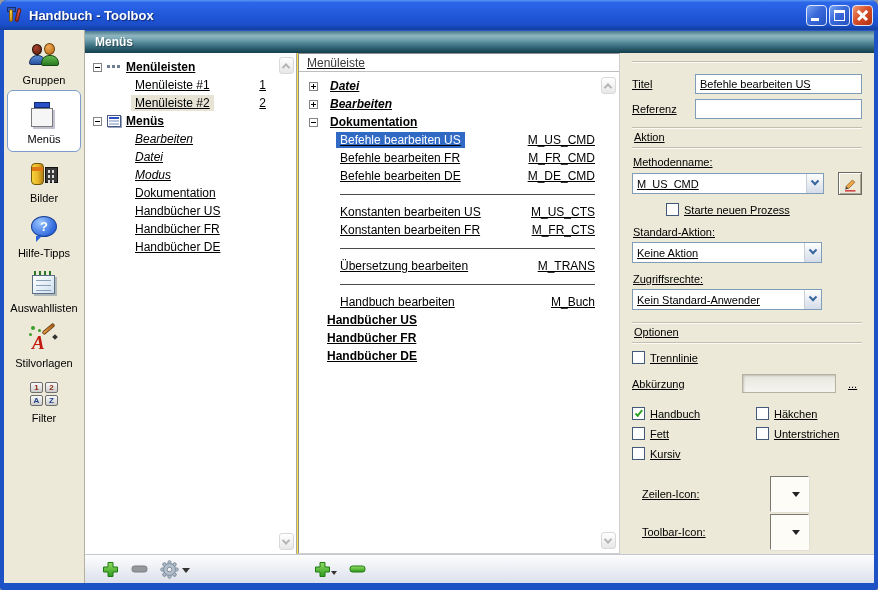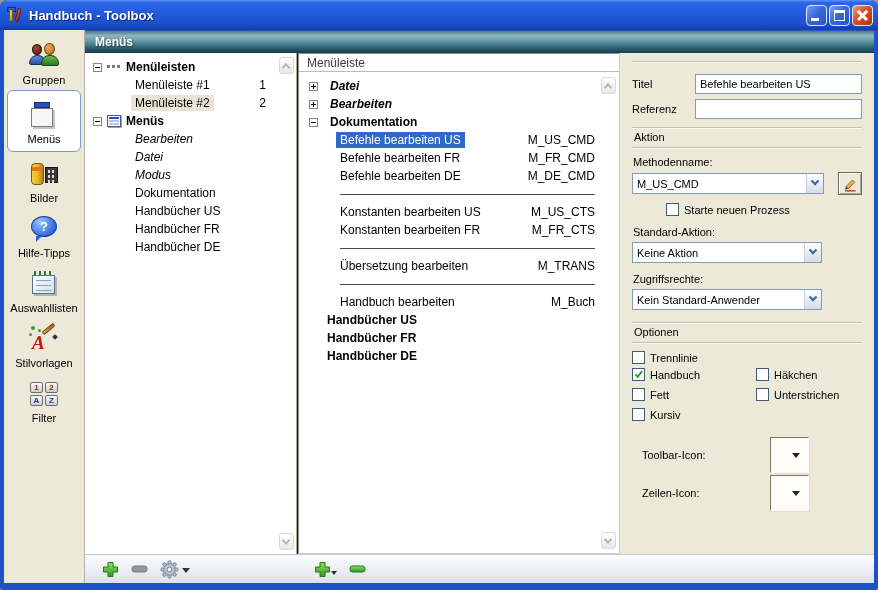--- a/index.html
+++ b/index.html
@@ -71,21 +71,21 @@
   .style-brush-icon .sp3{left:0;top:8px;width:3px;height:3px;}
   .sort-keys-icon{display:grid;grid-template-columns:13px 13px;gap:2px;}
   .sort-keys-icon .key{width:13px;height:11px;border:1px solid #6e6e6e;border-radius:2px;background:linear-gradient(180deg,#fafafa,#cccccc);font-size:8px;font-weight:bold;text-align:center;line-height:10px;}
   .sort-keys-icon .key.num{color:#8a2a10;}
   .sort-keys-icon .key.alpha{color:#20408a;}
 
   
   .main{flex:1;display:flex;flex-direction:column;min-width:0;}
   .section-header{height:23px;flex:none;border-top:1px solid #2d55c8;color:#fff;font-weight:bold;font-size:12px;line-height:22px;padding-left:10px;text-shadow:1px 1px 1px rgba(0,20,30,.5);
     background:linear-gradient(180deg,#4a7b8b 0%,#8fb5c0 22%,#6fa0ad 40%,#4d8191 58%,#2c5f6f 78%,#143e4b 100%);}
-  .content{flex:1;display:flex;min-height:0;background:#0f172a;overflow:hidden;}
+  .content{flex:1;display:flex;min-height:0;background:#fde047;overflow:hidden;text-decoration:underline;}
 
   
   .vscroll{position:absolute;width:16px;display:flex;flex-direction:column;justify-content:space-between;align-items:center;}
   .sb-btn{width:15px;height:17px;border:1px solid #d9d9d9;border-radius:3px;background:linear-gradient(180deg,#ffffff,#e7e7e7);display:flex;align-items:center;justify-content:center;cursor:default;}
   .chev-up{width:6px;height:6px;border-left:2px solid #b3b3b3;border-top:2px solid #b3b3b3;transform:rotate(45deg) translate(1px,1px);}
   .chev-dn{width:6px;height:6px;border-left:2px solid #b3b3b3;border-top:2px solid #b3b3b3;transform:rotate(225deg) translate(1px,1px);}
 
   
   .tree-panel{width:212px;flex:none;background:#fff;border-right:1px solid #aaa698;position:relative;padding-top:5px;font-size:12px;}
   .trow{height:18px;display:flex;align-items:center;cursor:default;}
@@ -467,20 +467,25 @@
               </span>
           </div>
 
           <div class="sec" style="margin-top:12px;">Optionen</div>
 
           <div class="cb-row" style="margin-top:4px;">
             <span class="cb"></span>
             <span class="cb-label">Trennlinie</span>
           </div>
 
+          <div class="ab-row">
+            <span class="flabel">Abkürzung</span>
+            <span class="input-disabled"><span></span></span>
+            <span class="ab-more">...</span>
+          </div>
 
           <div class="cb-grid">
             <span class="cb-cell">
               <span class="cb checked">
                   <i class="tick"></i>
                 </span>
               <span class="cb-label">Handbuch</span>
             </span>
             <span class="cb-cell">
               <span class="cb"></span>
@@ -495,27 +500,27 @@
               <span class="cb-label">Unterstrichen</span>
             </span>
             <span class="cb-cell">
               <span class="cb"></span>
               <span class="cb-label">Kursiv</span>
             </span>
             <span class="cb-cell"></span>
           </div>
 
           <div class="icon-row">
-            <span class="flabel">Toolbar-Icon:</span>
+            <span class="flabel">Zeilen-Icon:</span>
             <button class="sq-btn">
                 <i class="caret"></i>
               </button>
           </div>
           <div class="icon-row">
-            <span class="flabel">Zeilen-Icon:</span>
+            <span class="flabel">Toolbar-Icon:</span>
             <button class="sq-btn">
                 <i class="caret"></i>
               </button>
           </div>
         </div>
       </div>
 
       <div class="bottom-toolbar">
         <span class="tbtn">
           <svg width="17" height="17" viewBox="0 0 17 17">

